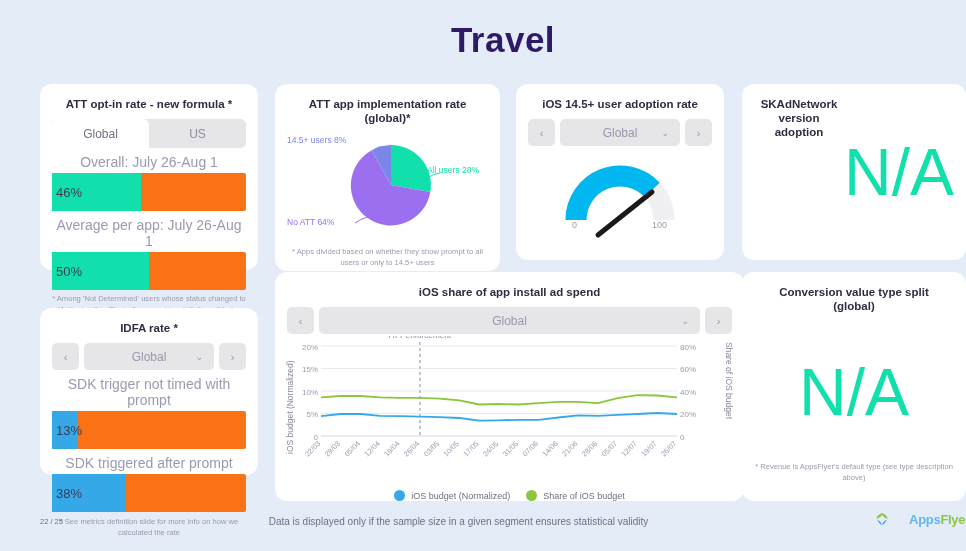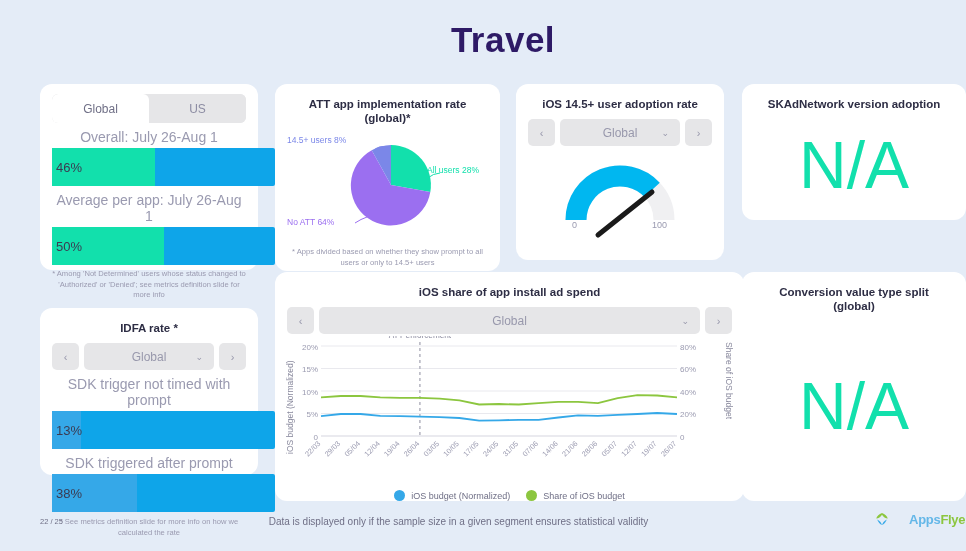--- a/index.html
+++ b/index.html
@@ -60,21 +60,21 @@
   .tab.active{
     background:#ffffff;color:#6f6f86;
     border-radius:6px 6px 0 0;
   }
 
   
   .metric-label{
     text-align:center;font-size:14px;color:#9a9ab0;margin:6px 0 3px 0;
   }
   .bar-track{
-    position:relative;width:100%;height:38px;background:#0ea5e9;border-radius:2px;padding-left:29px;
+    position:relative;width:100%;height:38px;background:#f97316;border-radius:2px;
   }
   .bar-fill{
     position:absolute;left:0;top:0;height:100%;
   }
   .bar-fill.green{background:#12e0ac;}
   .bar-fill.blue{background:#35a8e8;}
   .bar-value{
     position:absolute;left:4px;top:50%;transform:translateY(-50%);
     font-size:13px;color:#3b3b52;
   }
@@ -145,20 +145,21 @@
   .logo-flyer{color:#8cc63f;}
 </style>
 </head>
 <body>
 
 <div class="page">
 
   <div class="page-title">Travel</div>
 
   <div class="card" style="left:20px;top:84px;width:218px;height:186px;">
+    <div class="card-title">ATT opt-in rate - new formula *</div>
 
     <div class="tabs">
       <div class="tab active">Global</div>
       <div class="tab">US</div>
     </div>
 
     <div class="metric-label">Overall: July 26-Aug 1</div>
     <div class="bar-track">
       <div class="bar-fill green" style="width:46%;"></div>
       <div class="bar-value">46%</div>
@@ -243,28 +244,29 @@
 
         <path d="M48 66 A44 44 0 0 1 124.1 35.9" fill="none" stroke="#00b7f0" stroke-width="21"></path>
 
         <line x1="70" y1="81" x2="124" y2="38" stroke="#1a1a1a" stroke-width="5" stroke-linecap="round"></line>
       </svg>
       <div class="gauge-tick" style="left:44px;">0</div>
       <div class="gauge-tick" style="left:124px;">100</div>
     </div>
   </div>
 
-  <div class="card" style="left:722px;top:84px;width:224px;height:136px;display:flex;flex-direction:column;">
+  <div class="card" style="left:722px;top:84px;width:224px;height:176px;display:flex;flex-direction:row;">
     <div class="card-title">SKAdNetwork version adoption</div>
     <div class="na" style="flex:1;display:flex;align-items:center;justify-content:center;">N/A</div>
   </div>
 
   <div class="card" style="left:722px;top:272px;width:224px;height:229px;display:flex;flex-direction:column;">
     <div class="card-title" style="padding:0 24px;">Conversion value type split (global)</div>
     <div class="na" style="flex:1;display:flex;align-items:center;justify-content:center;">N/A</div>
+    <div class="card-note" style="margin-bottom:8px;">* Revenue is AppsFlyer's default type (see type description above)</div>
   </div>
 
   <div class="card" style="left:255px;top:272px;width:469px;height:229px;">
     <div class="card-title">iOS share of app install ad spend</div>
 
     <div class="select-row">
       <div class="nav-btn">‹</div>
       <div class="select-box">
         <span>Global</span>
         <span class="select-caret">⌄</span>

